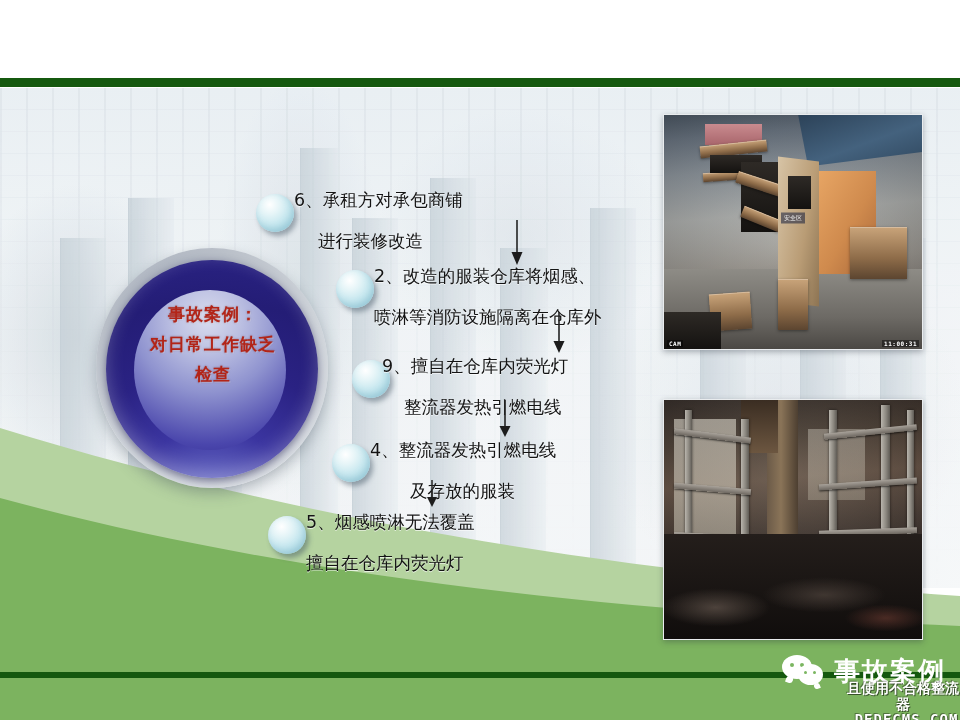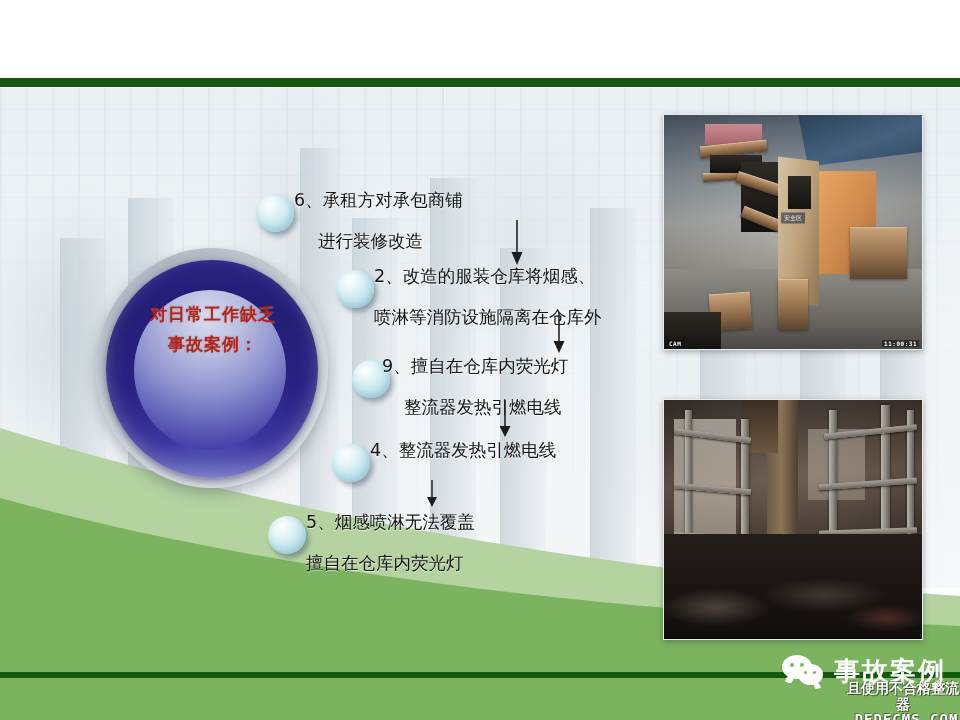--- a/index.html
+++ b/index.html
@@ -210,22 +210,23 @@
       <path d="M0,78 C250,146 560,190 960,206 L960,300 L0,300 Z" fill="#7cb35f"></path>
     </svg>
   </div>
   <div class="bottom-rule"></div>
 
   <div class="sphere-wrap">
     <div class="sphere-outer"></div>
     <div class="sphere-mid"></div>
     <div class="sphere-inner"></div>
     <div class="sphere-text">
+      <div>事故案例：</div>
       <div>对日常工作缺乏</div>
-      <div>事故案例：</div>
+      <div>检查</div>
     </div>
   </div>
 
   <div class="steps">
 
     <div class="step" style="left:0px; top:20px;">
       <div class="bullet" style="left:0px; top:6px;"></div>
       <div class="step-text" style="left:38px; top:0px;">
         <span class="l1">6、承租方对承包商铺</span>
         <span class="l2" style="padding-left:24px;">进行装修改造</span>
@@ -245,20 +246,21 @@
       <div class="step-text" style="left:30px; top:0px;">
         <span class="l1">9、擅自在仓库内荧光灯</span>
         <span class="l2" style="padding-left:22px;">整流器发热引燃电线</span>
       </div>
     </div>
 
     <div class="step" style="left:76px; top:270px;">
       <div class="bullet" style="left:0px; top:6px;"></div>
       <div class="step-text" style="left:38px; top:0px;">
         <span class="l1">4、整流器发热引燃电线</span>
+        <span class="l2" style="padding-left:40px;">及存放的服装</span>
       </div>
     </div>
 
     <div class="step" style="left:12px; top:342px;">
       <div class="bullet" style="left:0px; top:6px;"></div>
       <div class="step-text" style="left:38px; top:0px;">
         <span class="l1">5、烟感喷淋无法覆盖</span>
         <span class="l2" style="padding-left:-8px;">擅自在仓库内荧光灯</span>
       </div>
     </div>

